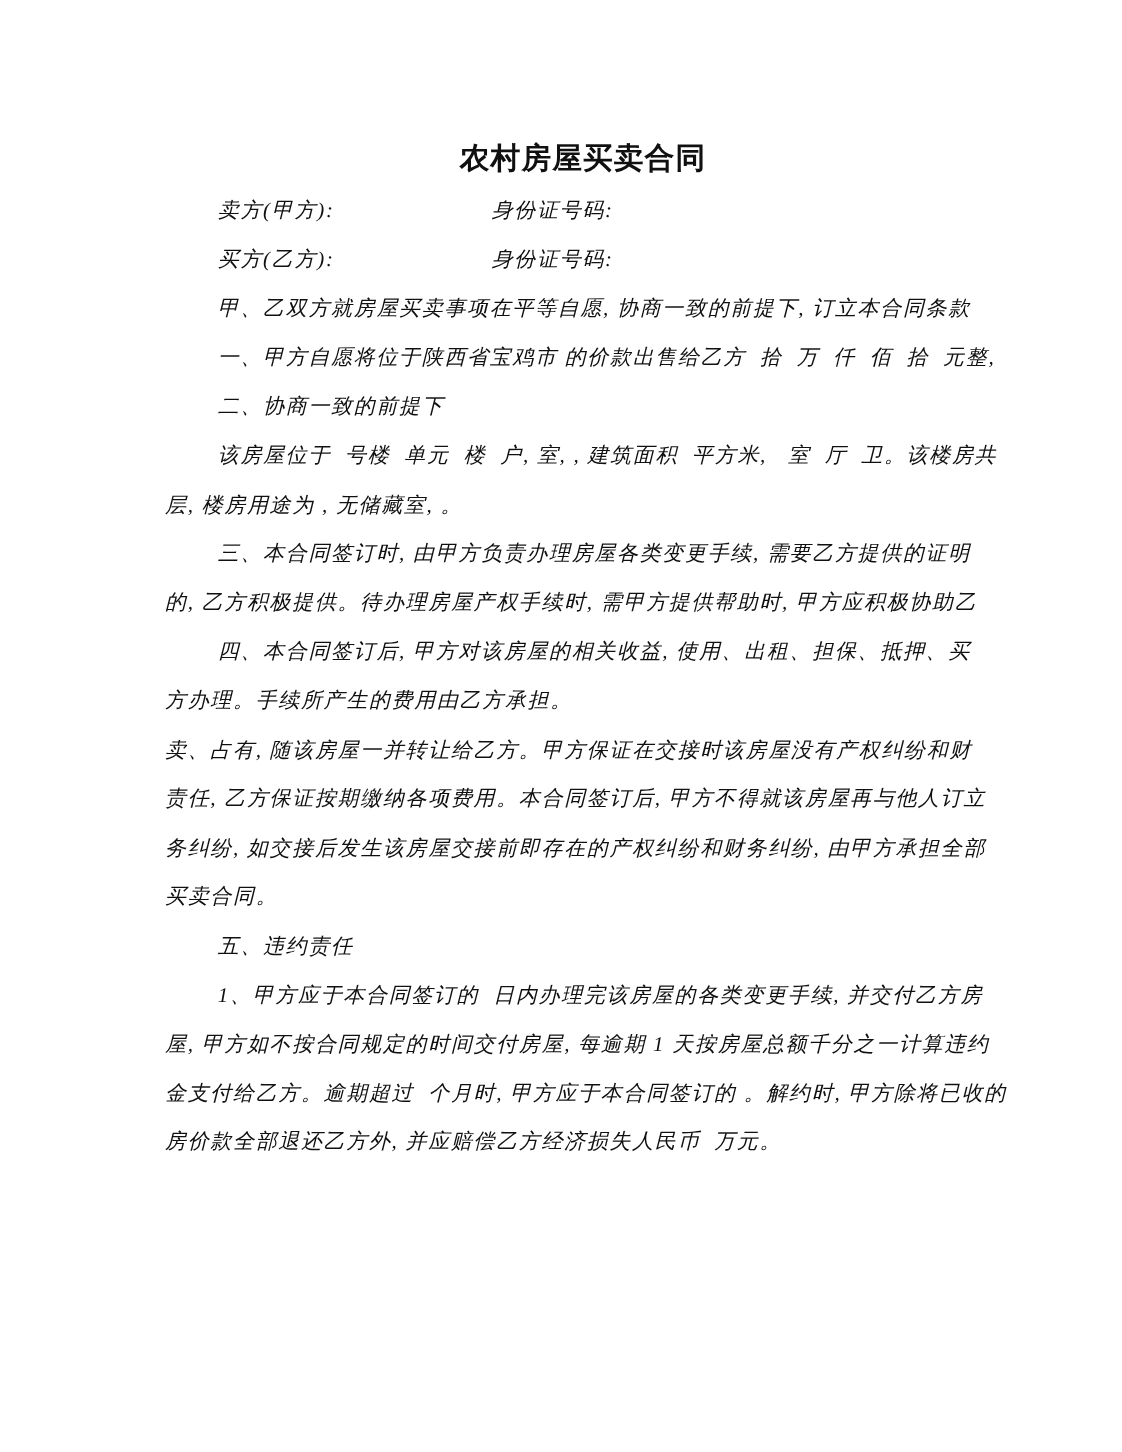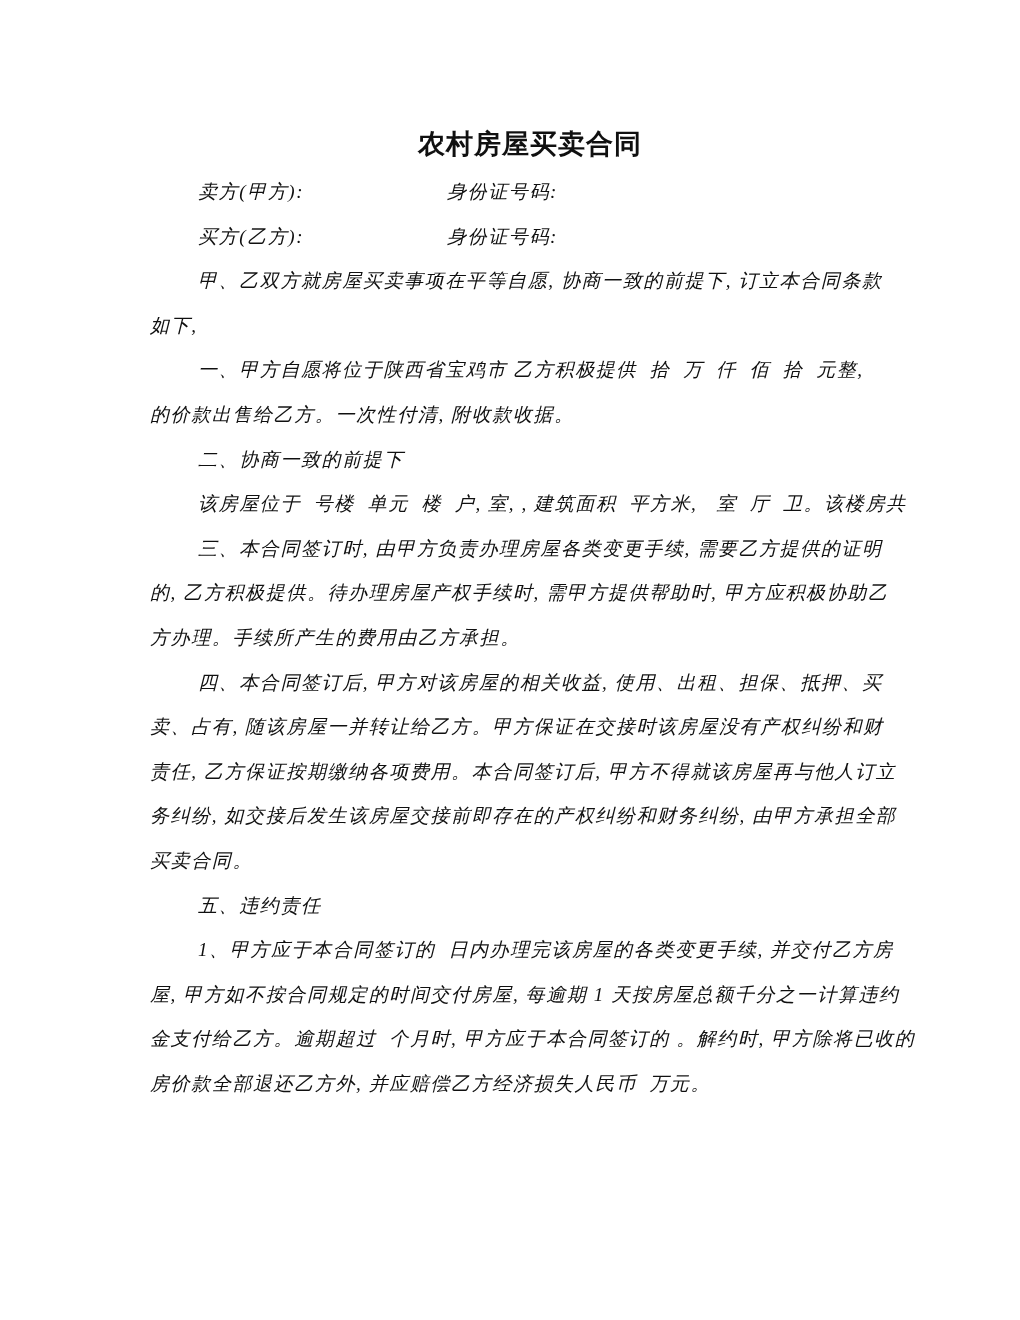--- a/index.html
+++ b/index.html
@@ -57,29 +57,28 @@
 
   <div class="doc-title">农村房屋买卖合同</div>
 
   <div class="doc-body">
 
     <div class="line indent"><span class="party-label">卖方(甲方):</span><span>身份证号码:</span></div>
 
     <div class="line indent"><span class="party-label">买方(乙方):</span><span>身份证号码:</span></div>
 
     <div class="line indent">甲、乙双方就房屋买卖事项在平等自愿, 协商一致的前提下, 订立本合同条款</div>
-    <div class="line">如下,</div>
-    <div class="line indent">一、甲方自愿将位于陕西省宝鸡市 乙方积极提供  拾  万  仟  佰  拾  元整,</div>
-    <div class="line">的价款出售给乙方。一次性付清, 附收款收据。</div>
+    <div class="line indent">一、甲方自愿将位于陕西省宝鸡市 的价款出售给乙方  拾  万  仟  佰  拾  元整,</div>
     <div class="line indent">二、协商一致的前提下</div>
     <div class="line indent">该房屋位于  号楼  单元  楼  户, 室, , 建筑面积  平方米,   室  厅  卫。该楼房共</div>
+    <div class="line">层, 楼房用途为 , 无储藏室, 。</div>
     <div class="line indent">三、本合同签订时, 由甲方负责办理房屋各类变更手续, 需要乙方提供的证明</div>
     <div class="line">的, 乙方积极提供。待办理房屋产权手续时, 需甲方提供帮助时, 甲方应积极协助乙</div>
+    <div class="line indent">四、本合同签订后, 甲方对该房屋的相关收益, 使用、出租、担保、抵押、买</div>
     <div class="line">方办理。手续所产生的费用由乙方承担。</div>
-    <div class="line indent">四、本合同签订后, 甲方对该房屋的相关收益, 使用、出租、担保、抵押、买</div>
     <div class="line">卖、占有, 随该房屋一并转让给乙方。甲方保证在交接时该房屋没有产权纠纷和财</div>
     <div class="line">责任, 乙方保证按期缴纳各项费用。本合同签订后, 甲方不得就该房屋再与他人订立</div>
     <div class="line">务纠纷, 如交接后发生该房屋交接前即存在的产权纠纷和财务纠纷, 由甲方承担全部</div>
     <div class="line">买卖合同。</div>
     <div class="line indent">五、违约责任</div>
     <div class="line indent">1、甲方应于本合同签订的  日内办理完该房屋的各类变更手续, 并交付乙方房</div>
     <div class="line">屋, 甲方如不按合同规定的时间交付房屋, 每逾期 1 天按房屋总额千分之一计算违约</div>
     <div class="line">金支付给乙方。逾期超过  个月时, 甲方应于本合同签订的 。解约时, 甲方除将已收的</div>
     <div class="line">房价款全部退还乙方外, 并应赔偿乙方经济损失人民币  万元。</div>
 

